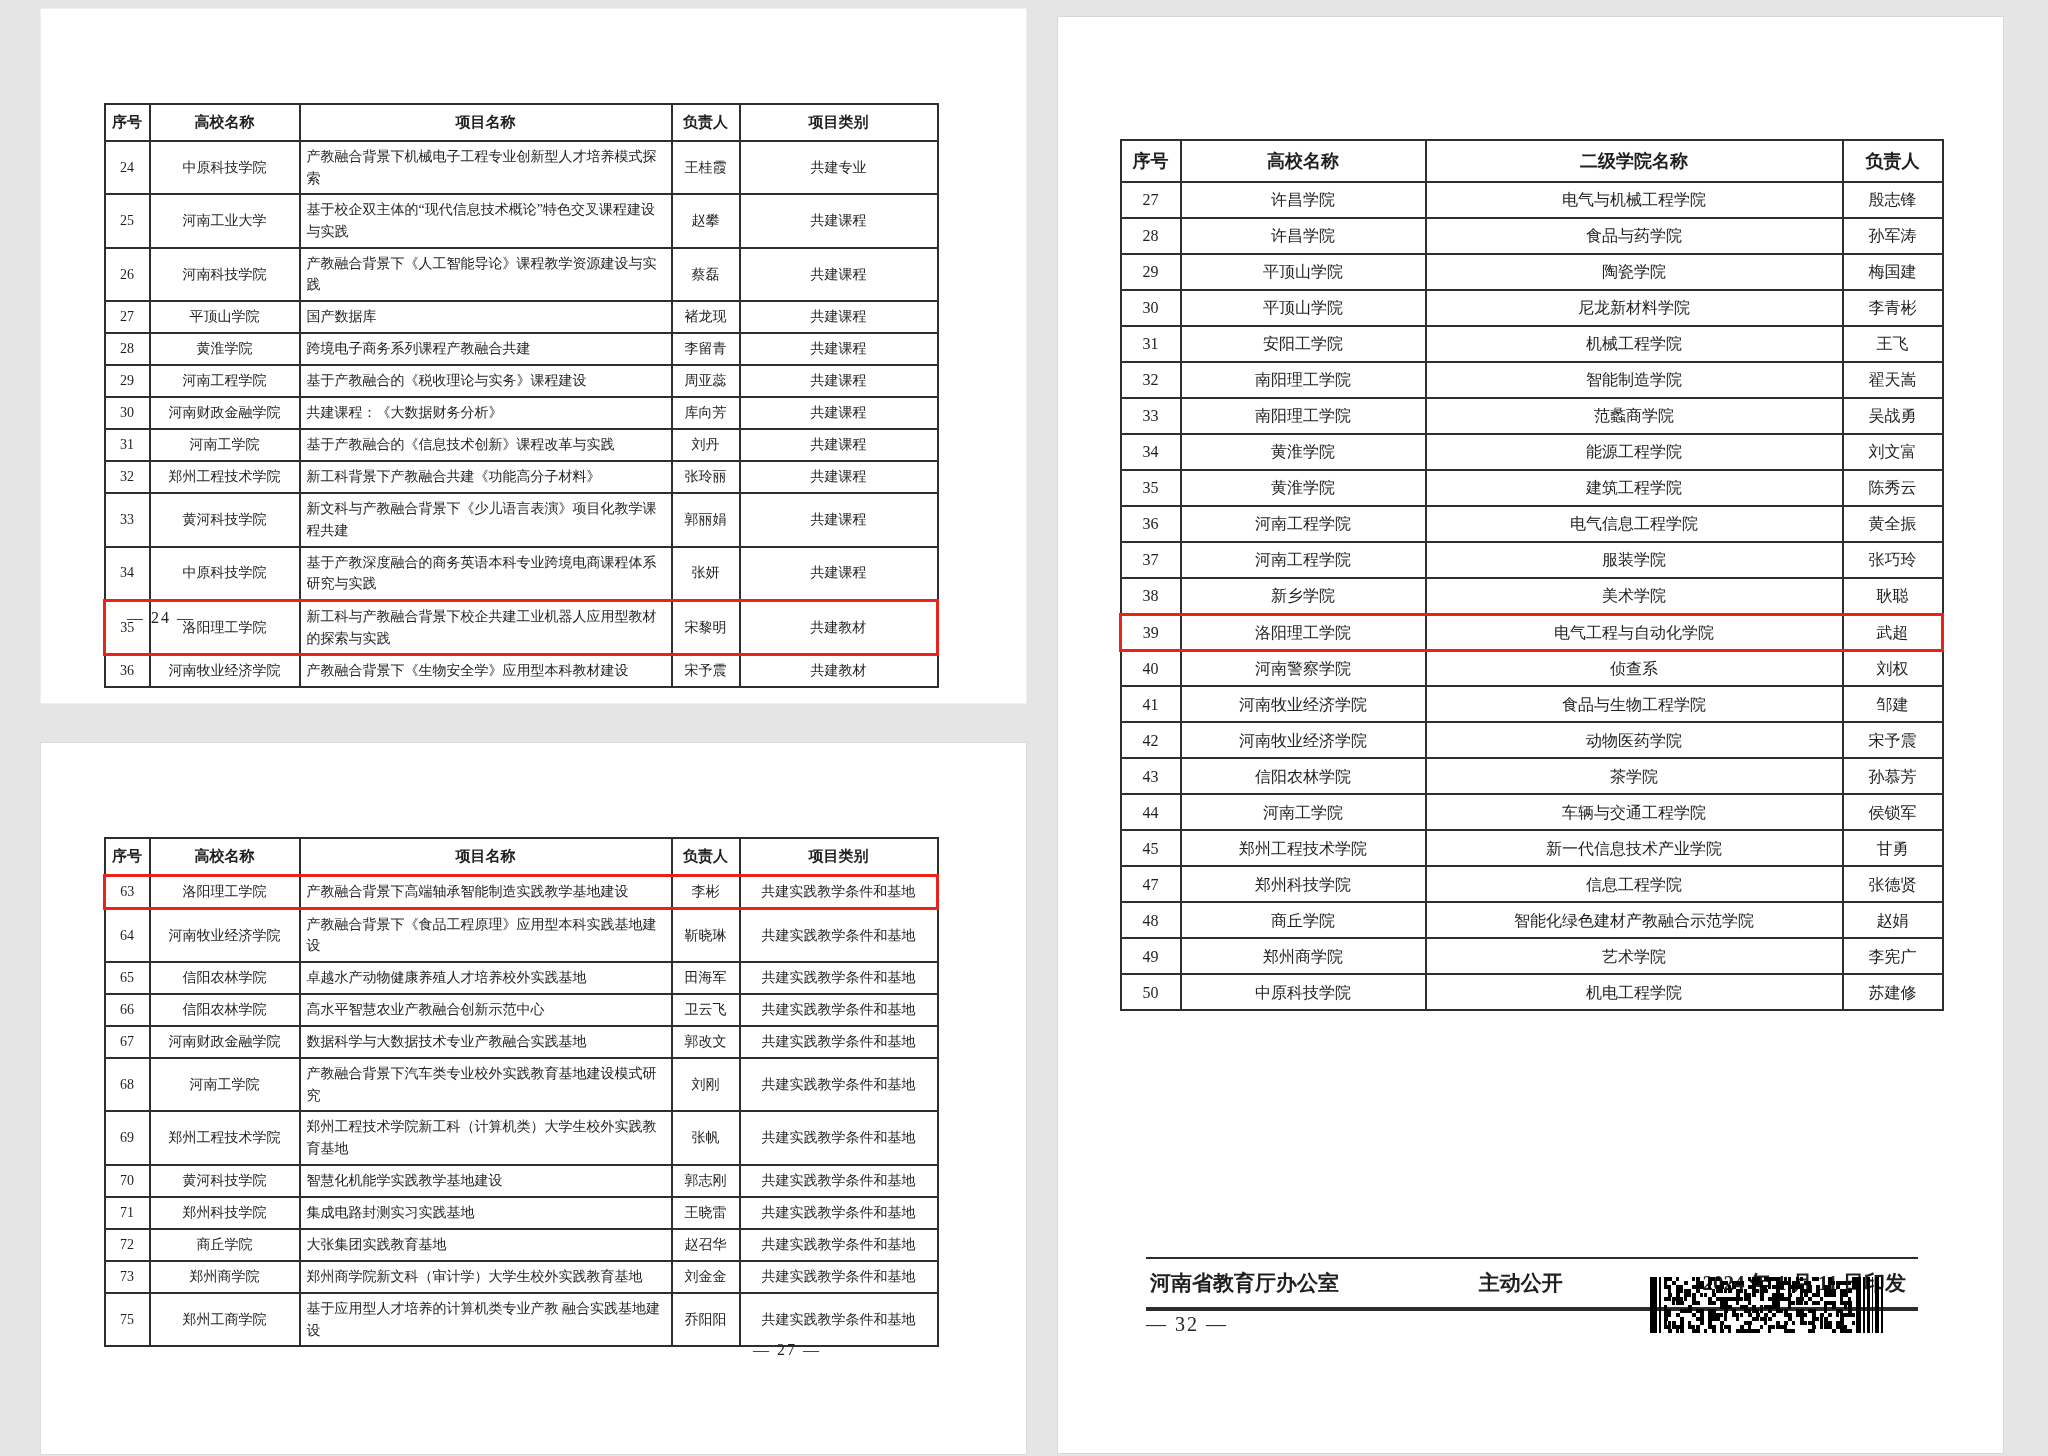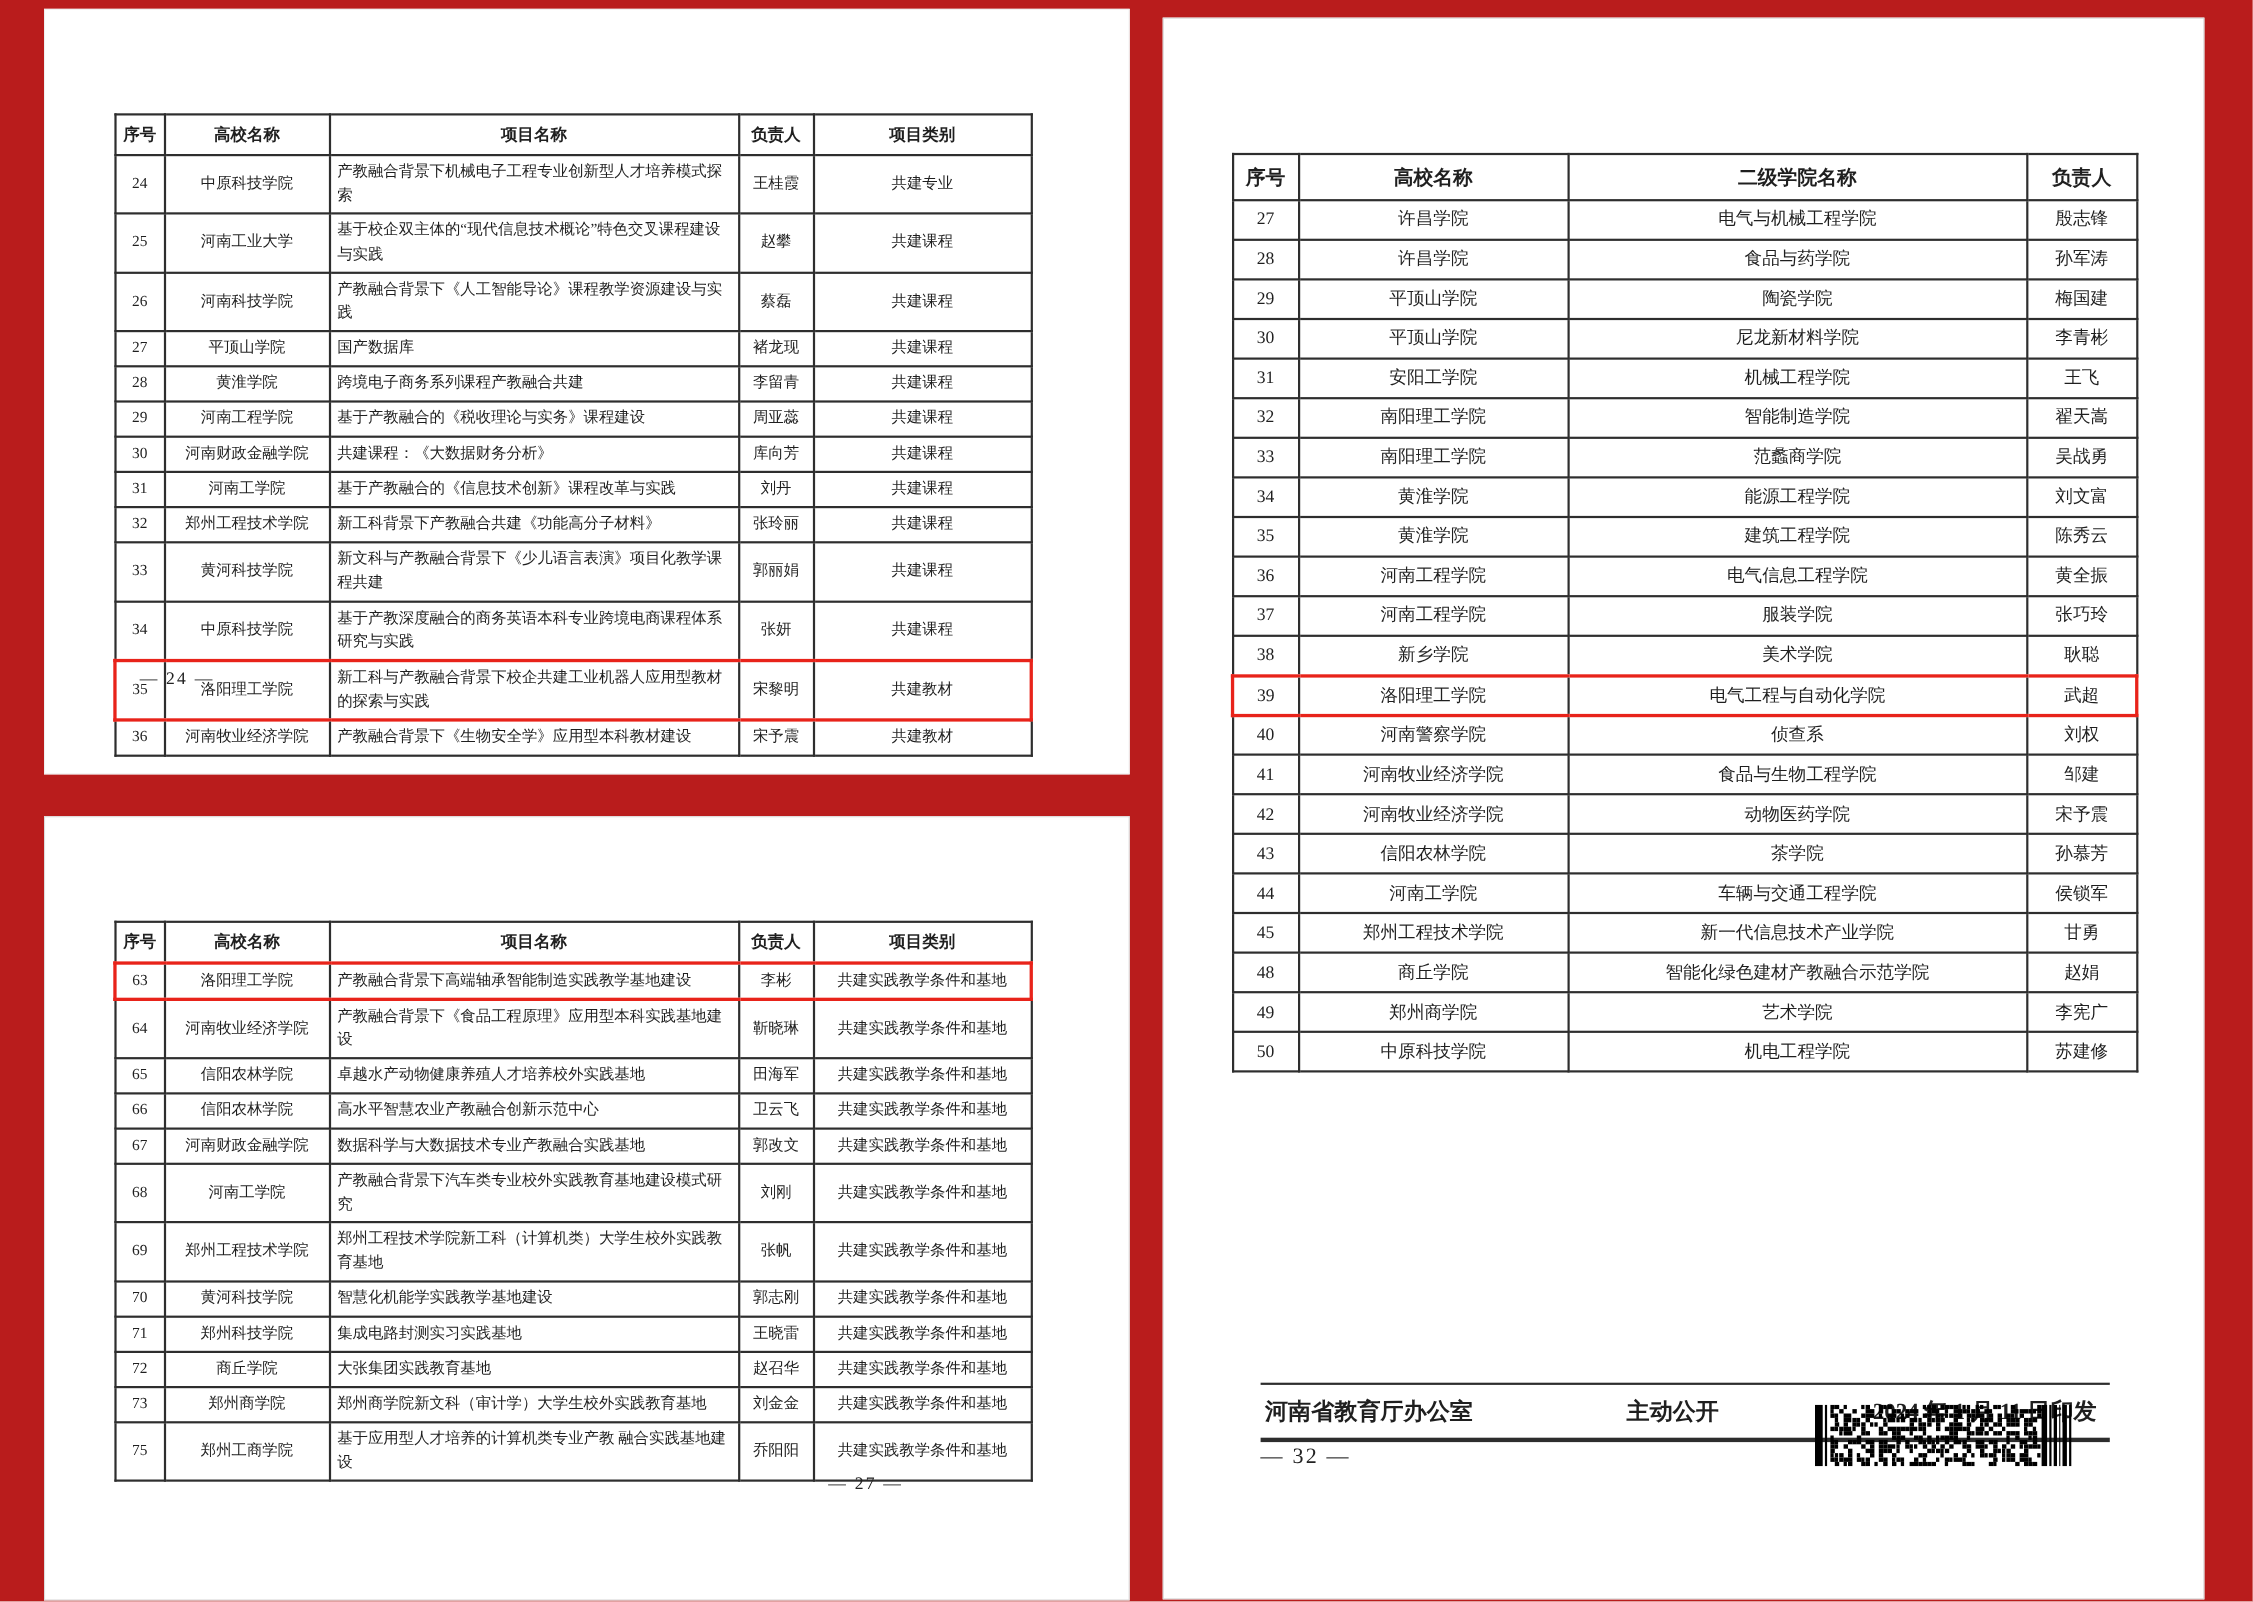--- a/index.html
+++ b/index.html
@@ -1,20 +1,20 @@
 <!DOCTYPE html>
 <html lang="zh" style="--hl: #e8231a;"><head>
 <meta charset="utf-8">
 <style>
   :root { --hl: #e8231a; --ink: #1f1f1f; --line: #2e2e2e; }
   * { box-sizing: border-box; }
   html,body { margin:0; padding:0; background:#fff; }
   .canvas {
     position: relative; width: 2048px; height: 1456px; overflow: hidden;
-    background: #b91c1c; color: var(--ink);
+    background: #e5e5e5; color: var(--ink);
     font-family: "Liberation Serif", "DejaVu Serif", serif;
   }
   .page { position: absolute; background: #fff; }
   .page-24 { left: 40px; top: 8px;   width: 987px; height: 696px; border: 1px solid #efefef; }
   .page-27 { left: 40px; top: 742px; width: 987px; height: 713px; border: 1px solid #dcdcdc; }
   .page-32 { left: 1057px; top: 16px; width: 947px; height: 1438px; border: 1px solid #d9d9d9; }
 
   table { border-collapse: collapse; table-layout: fixed; position: absolute; }
   th, td {
     border: 2px solid var(--line);
@@ -389,20 +389,26 @@
             <td>44</td>
             <td>河南工学院</td>
             <td>车辆与交通工程学院</td>
             <td>侯锁军</td>
           </tr>
           <tr>
             <td>45</td>
             <td>郑州工程技术学院</td>
             <td>新一代信息技术产业学院</td>
             <td>甘勇</td>
+          </tr>
+          <tr>
+            <td>47</td>
+            <td>郑州科技学院</td>
+            <td>信息工程学院</td>
+            <td>张德贤</td>
           </tr>
           <tr>
             <td>48</td>
             <td>商丘学院</td>
             <td>智能化绿色建材产教融合示范学院</td>
             <td>赵娟</td>
           </tr>
           <tr>
             <td>49</td>
             <td>郑州商学院</td>

